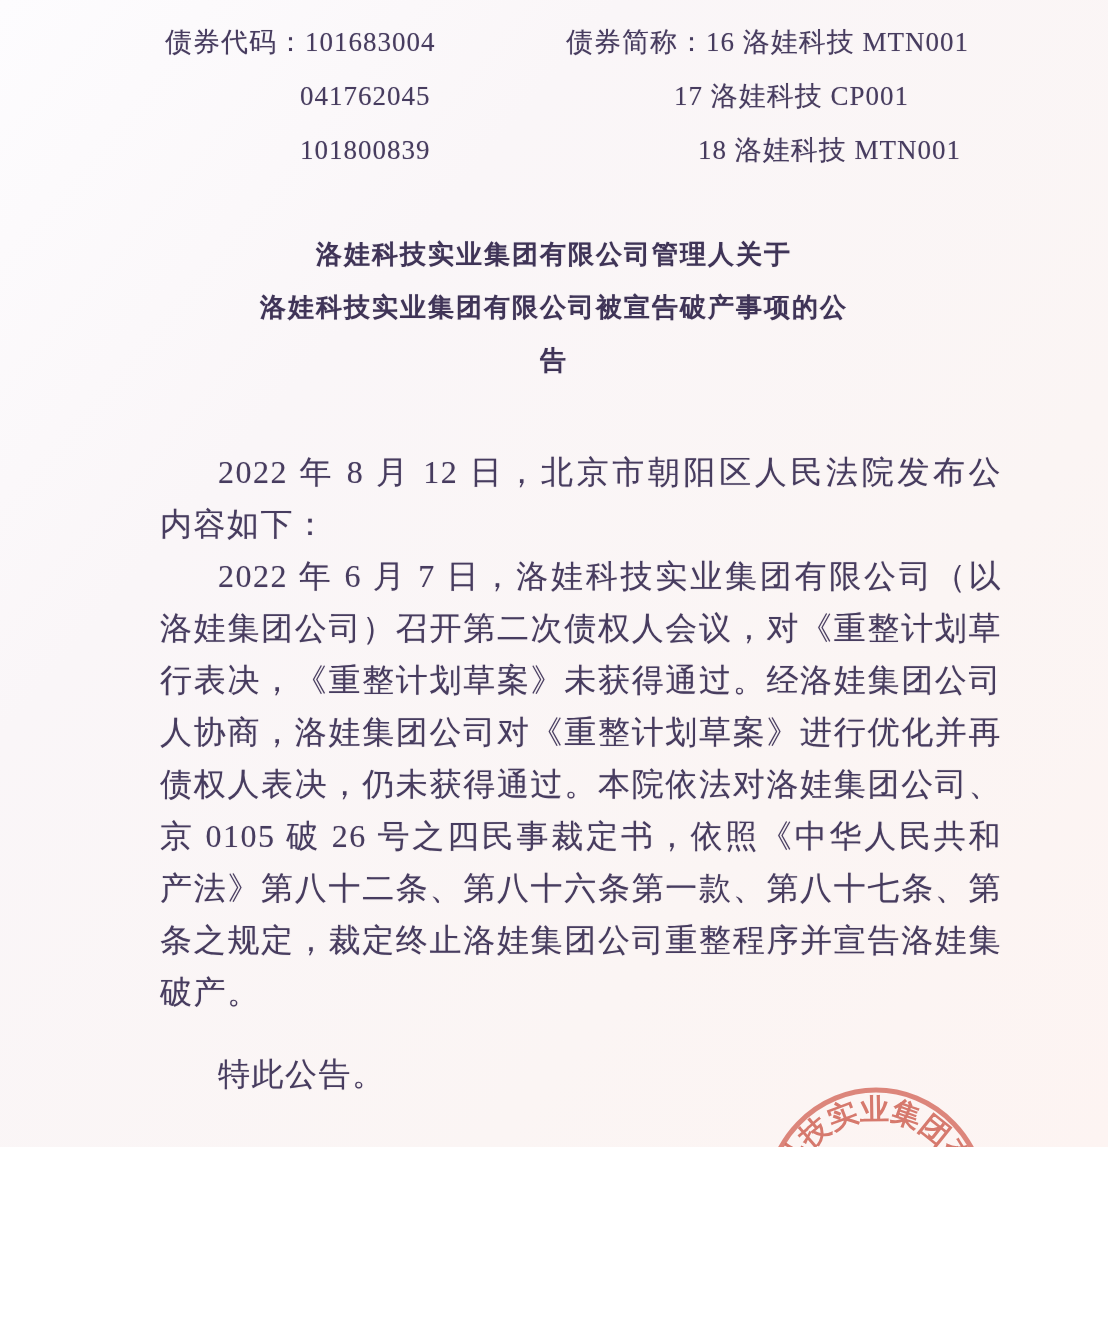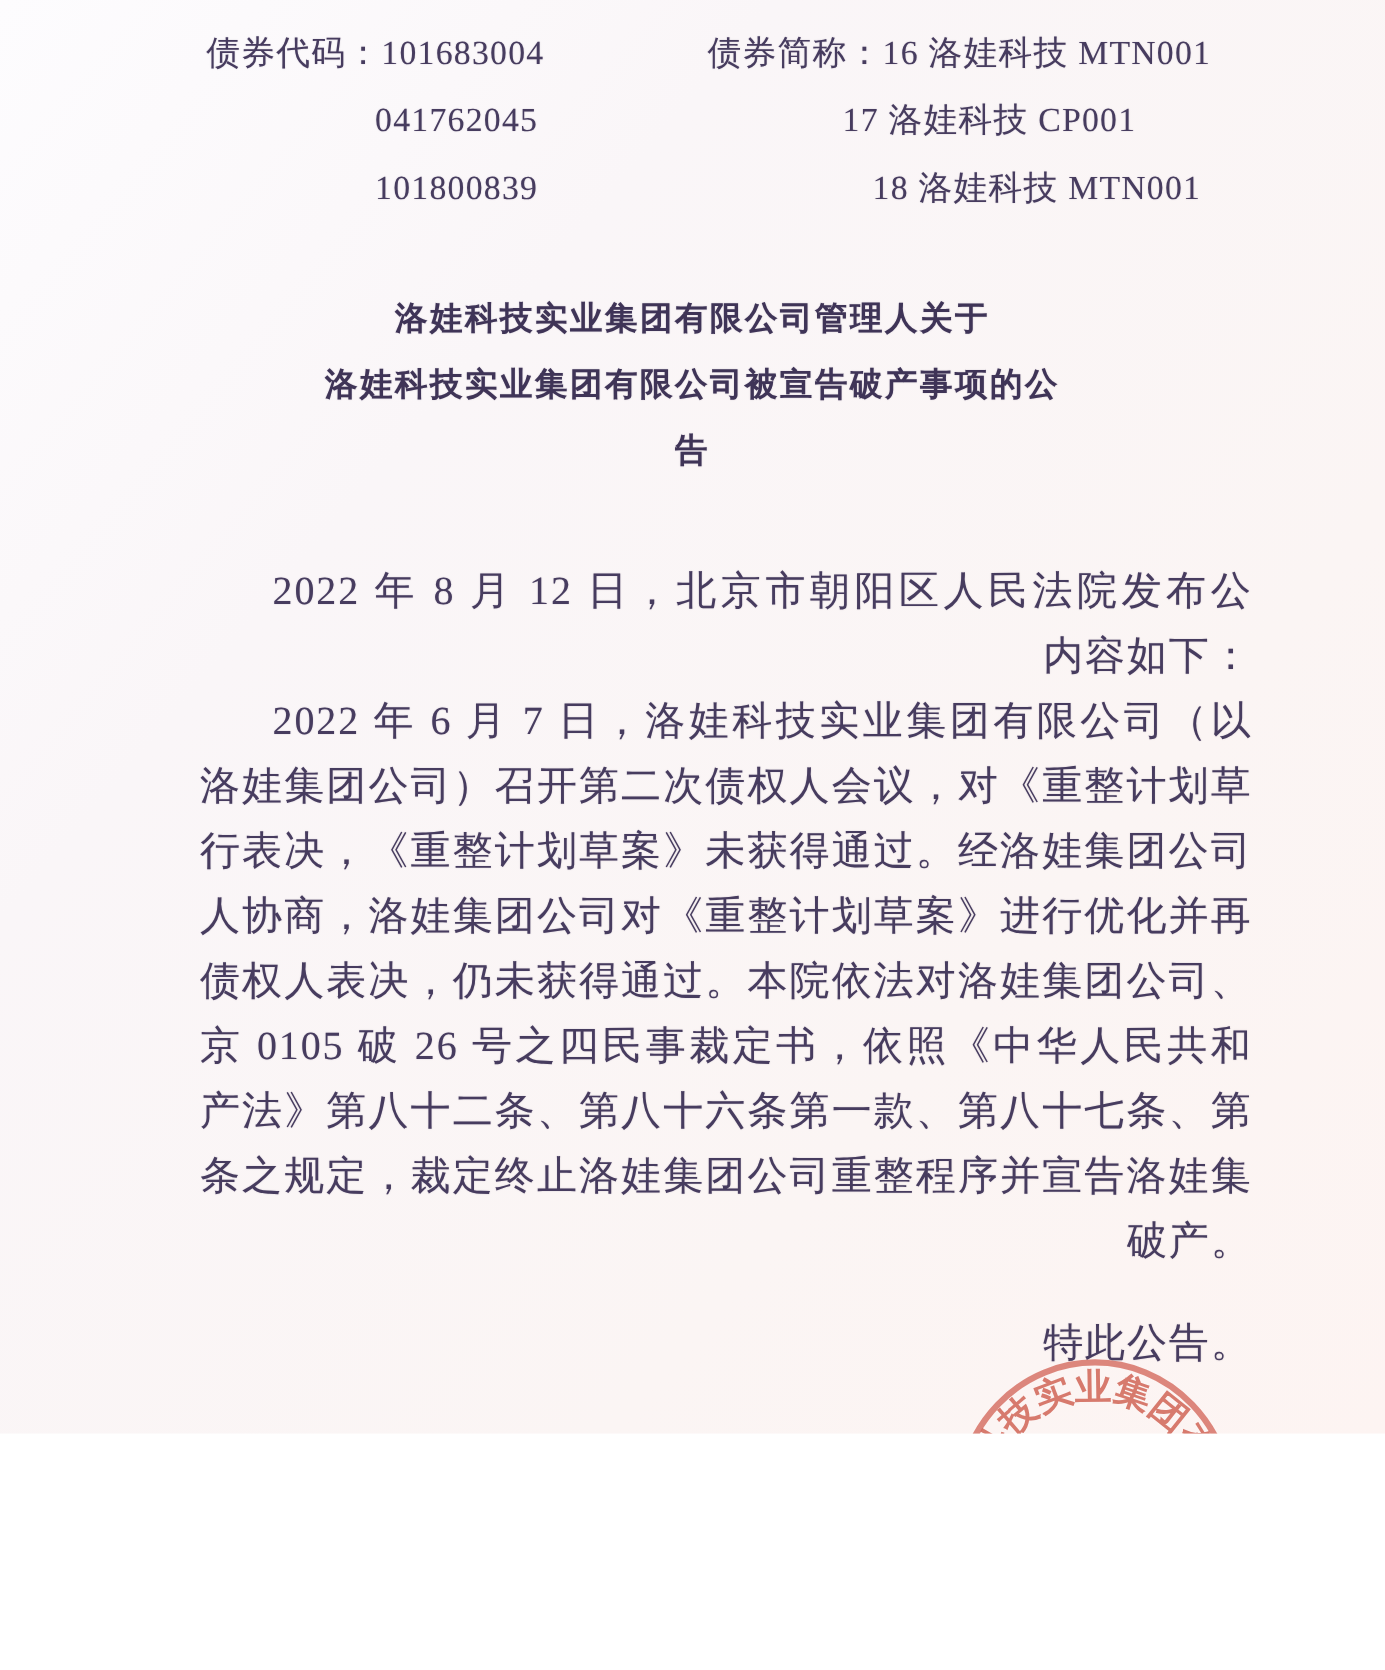--- a/index.html
+++ b/index.html
@@ -21,21 +21,21 @@
   
   .title{
     position:absolute; left:0; top:228px; width:1108px;
     text-align:center; font-weight:700; font-size:26px; line-height:53px;
     letter-spacing:2px; color:#3f3457;
   }
 
   
   .body-block{ position:absolute; left:160px; top:446px; width:842px;
     font-size:32px; letter-spacing:1.5px; }
-  .bline{ height:52px; line-height:52px; white-space:nowrap;text-align:right; }
+  .bline{ height:52px; line-height:52px; white-space:nowrap; }
   .bline.just{ text-align:justify; text-align-last:justify; white-space:normal; overflow:hidden; }
   .bline.indent{ padding-left:58px; }
   .bline.gap{ margin-top:30px; }
 
   
   .sig-company{ position:absolute; right:146px; top:1214px;
     font-size:29px; letter-spacing:2px; white-space:nowrap; }
   .sig-date{ position:absolute; right:141px; top:1270px;
     font-size:29px; letter-spacing:1px; white-space:nowrap; }
 

